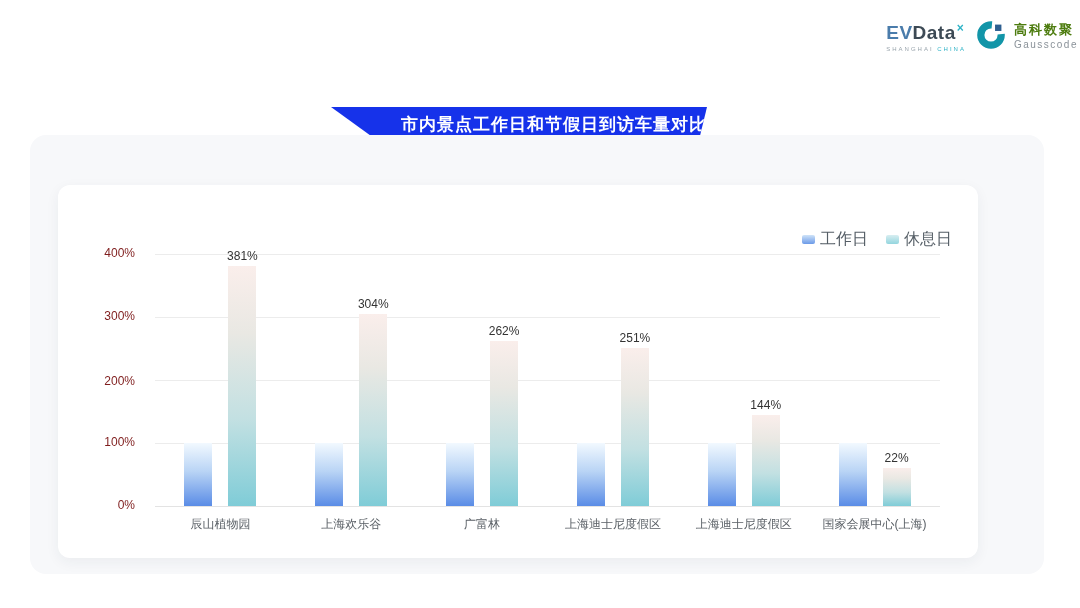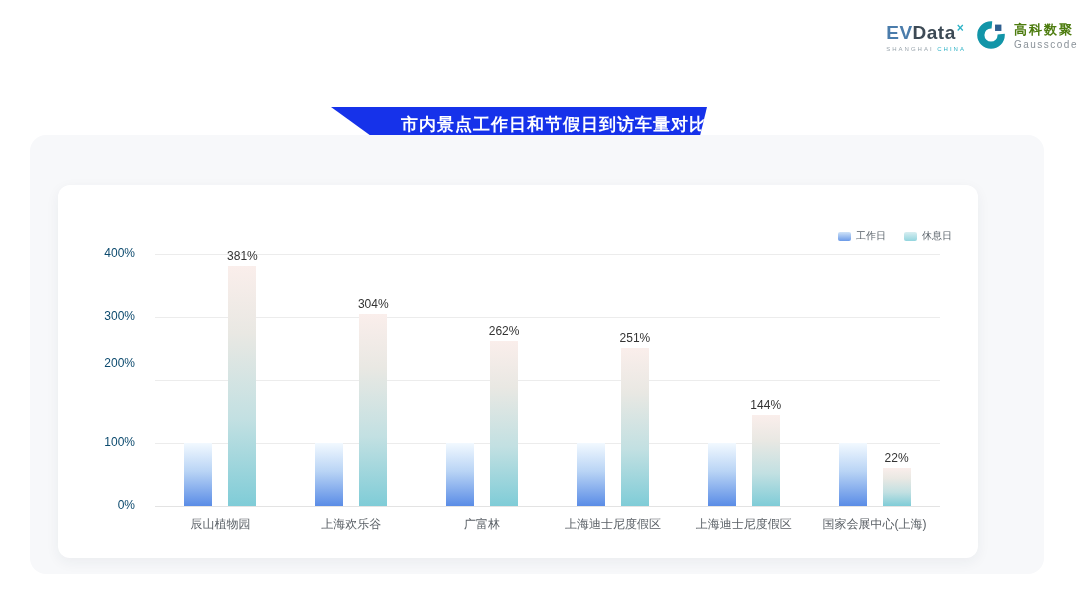--- a/index.html
+++ b/index.html
@@ -33,28 +33,28 @@
   .card { position:absolute; left:28px; top:50px; width:920px; height:373px;
           background:#ffffff; border-radius:12px; box-shadow:0 4px 14px rgba(31,45,61,0.06); }
   .chart { position:relative; width:100%; height:100%; }
 
   
   .legend { position:absolute; top:44px; right:26px; display:flex; gap:18px; align-items:center; }
   .legend-item { display:flex; align-items:center; gap:5px; cursor:pointer; }
   .legend-marker { width:13px; height:9px; border-radius:2px; display:inline-block; }
   .m-work { background:linear-gradient(180deg,#cfe3f8 0%,#6b9ae8 100%); }
   .m-rest { background:linear-gradient(180deg,#d8eef1 0%,#93d5de 100%); }
-  .legend-label { font-size:10px; color:#555e66; }
+  .legend-label { font-size:16px; color:#555e66; }
 
   
   .plot-grid { position:absolute; left:97px; right:38px; top:0; bottom:0; }
   .gridline { position:absolute; left:0; right:0; height:1px; background:#ececec; }
   .gridline.zero { background:#e3e3e3; }
   .y-axis { position:absolute; left:0; top:0; width:87px; height:100%; }
-  .ytick { position:absolute; right:10px; font-size:12px; color:#0c4a6e; }
+  .ytick { position:absolute; right:10px; font-size:12px; color:#7f1d1d; }
   .plot-bars { position:absolute; left:97px; right:38px; top:69px; height:252px; display:flex; }
   .slot { flex:1; display:flex; justify-content:center; align-items:flex-end; gap:16px; }
   .bar-wrap { position:relative; width:28px; display:flex; align-items:flex-end; height:100%; }
   .bar { width:28px; }
   .bar-work { background:linear-gradient(180deg,#f2f9ff 0%,#b9d4f5 45%,#5a8ce6 100%); }
   .bar-rest { background:linear-gradient(180deg,#faeeeb 0%,#e9e8e3 28%,#c2e0e2 64%,#7fccd7 100%); }
   .bar-label { position:absolute; left:50%; transform:translateX(-50%); white-space:nowrap;
                font-size:12px; color:#333333; }
   .x-axis { position:absolute; left:97px; right:38px; top:331px; display:flex; }
   .cat-label { flex:1; text-align:center; font-size:12px; color:#5a6066; }
@@ -106,21 +106,21 @@
         <div class="plot-grid">
             <div class="gridline zero" style="top: 321px;"></div>
             <div class="gridline" style="top: 258px;"></div>
             <div class="gridline" style="top: 195px;"></div>
             <div class="gridline" style="top: 132px;"></div>
             <div class="gridline" style="top: 69px;"></div>
           </div>
         <div class="y-axis">
             <div class="ytick" style="top: 313px;">0%</div>
             <div class="ytick" style="top: 250px;">100%</div>
-            <div class="ytick" style="top: 171px;">200%</div>
+            <div class="ytick" style="top: 189px;">200%</div>
             <div class="ytick" style="top: 124px;">300%</div>
             <div class="ytick" style="top: 61px;">400%</div>
           </div>
         <div class="plot-bars">
             <div class="slot">
               <div class="bar-wrap">
                 <div class="bar bar-work" style="height: 63px;"></div>
               </div>
               <div class="bar-wrap">
                 <div class="bar bar-rest" style="height: 240.03px;"></div>

